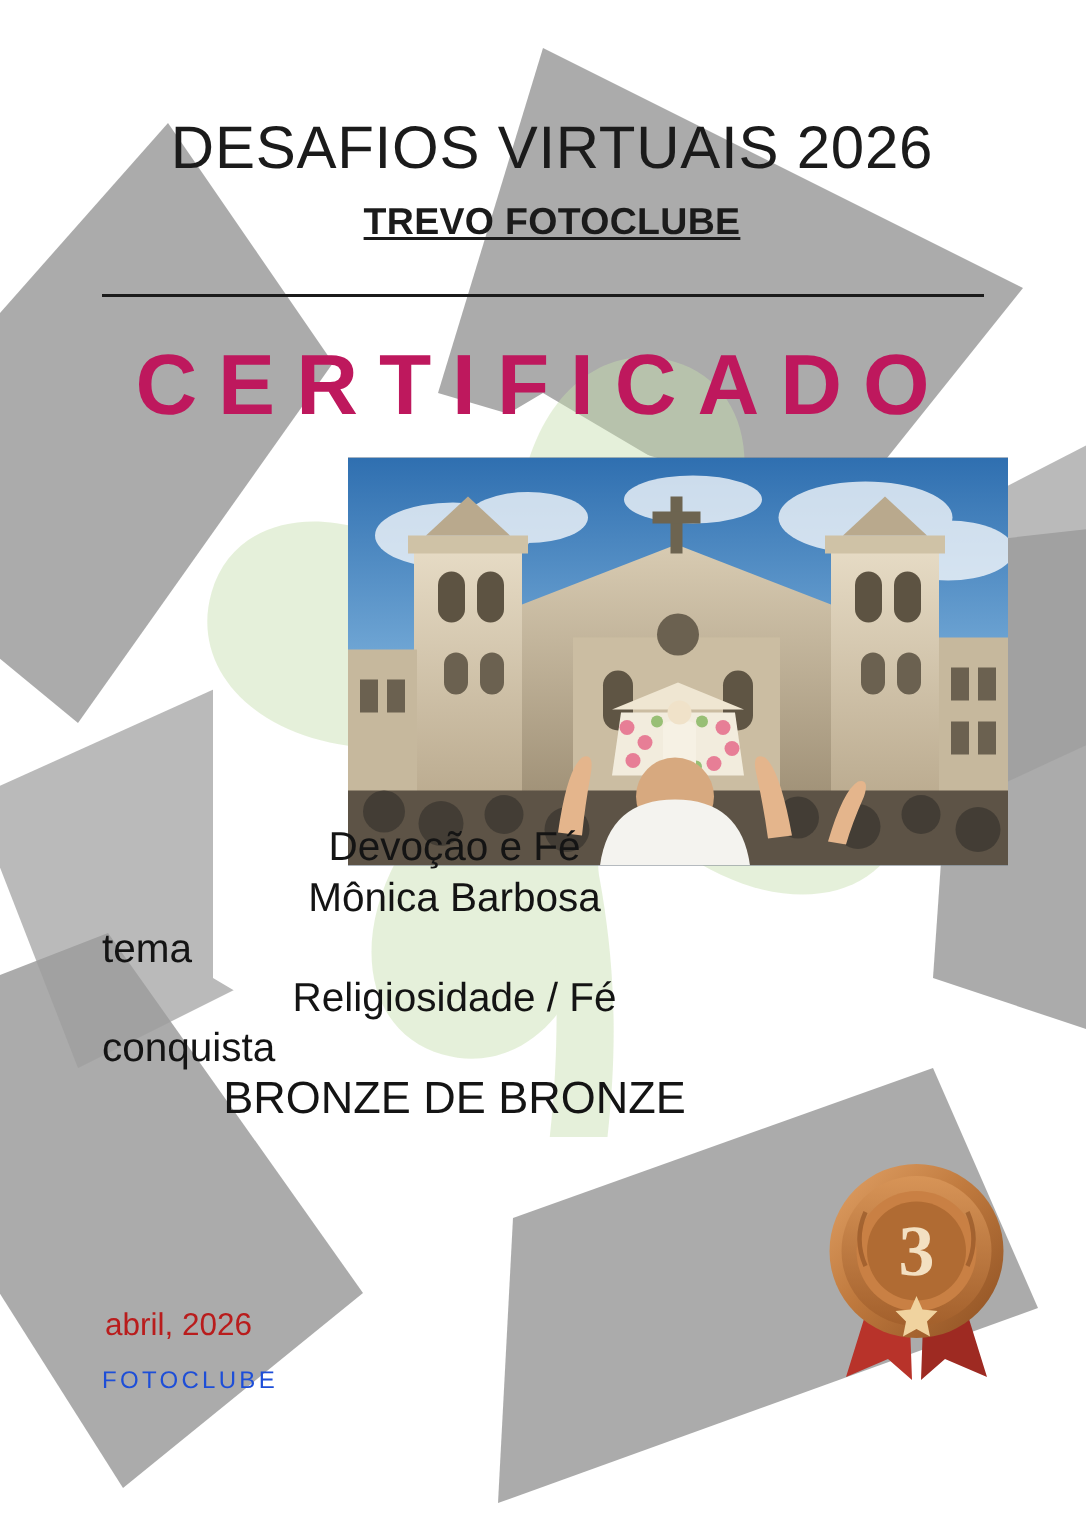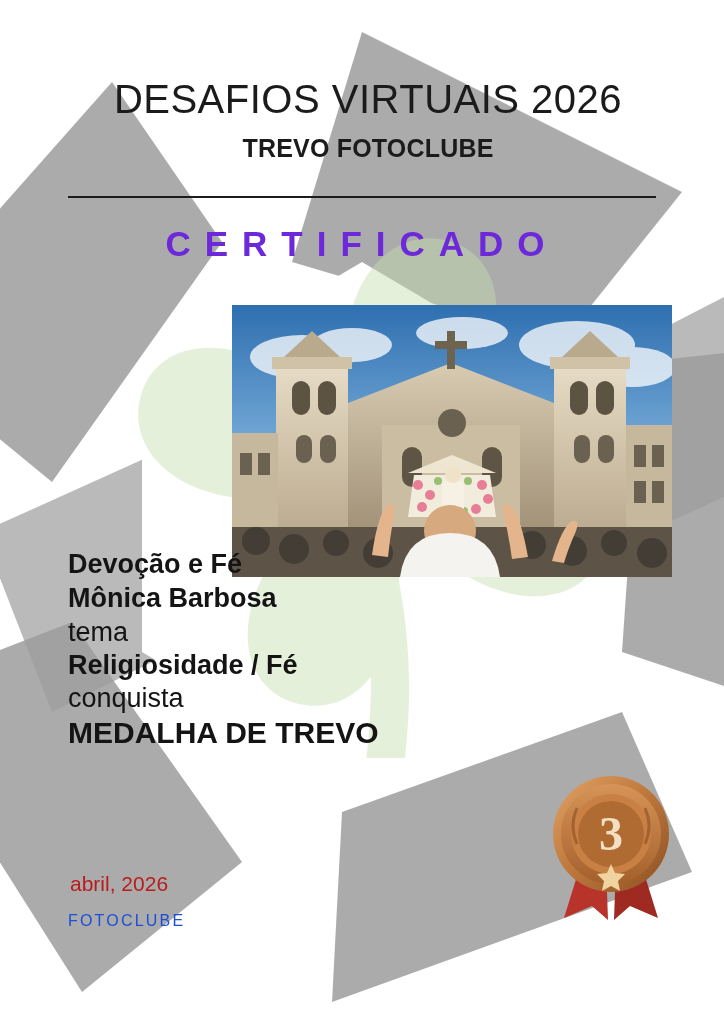--- a/index.html
+++ b/index.html
@@ -61,39 +61,40 @@
     color: #1b1b1b;
     font-weight: 400;
     line-height: 1.05;
   }
   .title-sub {
     margin-top: 14px;
     font-size: 25px;
     font-weight: 700;
     color: #1b1b1b;
     letter-spacing: .2px;
+    text-decoration: underline;
   }
   .rule {
     position: absolute;
     left: 68px;
     right: 68px;
     top: 196px;
     height: 2px;
     background: #1b1b1b;
   }
   .cert-word {
     position: absolute;
     left: 0;
     right: 0;
     top: 224px;
     text-align: center;
-    font-size: 35px;
+    font-size: 57px;
     font-weight: 700;
     letter-spacing: 14px;
-    color: #6d28d9;
+    color: #be185d;
   }
 
   
   .photo-frame {
     position: absolute;
     left: 232px;
     top: 305px;
     width: 440px;
     height: 272px;
     overflow: hidden;
@@ -109,24 +110,25 @@
     width: 470px;
   }
   .field-label {
     font-size: 27px;
     font-weight: 400;
     color: #141414;
     line-height: 1.18;
   }
   .field-value {
     font-size: 27px;
-    font-weight: 700;
+    font-weight: 400;
     color: #141414;
     line-height: 1.2;
     margin-bottom: 2px;
+    text-align: center;
   }
   .field-value.big {
     font-size: 30px;
   }
   .date-line {
     position: absolute;
     left: 70px;
     top: 872px;
     font-size: 21px;
     color: #b91c1c;
@@ -311,21 +313,21 @@
       <path d="M168 272 q6 -44 50 -44 q44 0 50 44 Z" fill="#f4f3ef"></path>
     </svg>
   </div>
 
   <div class="details">
     <div class="field-value">Devoção e Fé</div>
     <div class="field-value">Mônica Barbosa</div>
     <div class="field-label">tema</div>
     <div class="field-value">Religiosidade / Fé</div>
     <div class="field-label">conquista</div>
-    <div class="field-value big">MEDALHA DE TREVO</div>
+    <div class="field-value big">BRONZE DE BRONZE</div>
   </div>
 
   <div class="date-line">abril, 2026</div>
 
   <div class="logo">
     <div class="logo-sub">FOTOCLUBE</div>
   </div>
 
   <div class="medal">
     <svg width="150" height="160" viewBox="0 0 150 160">

